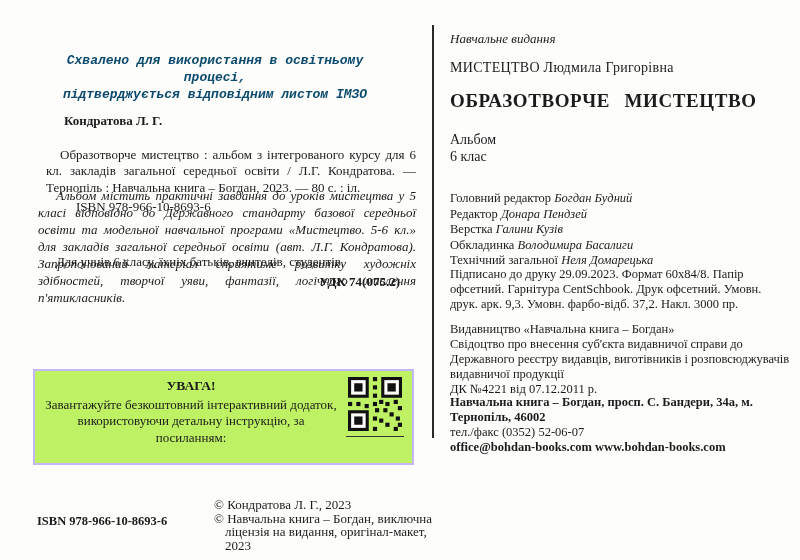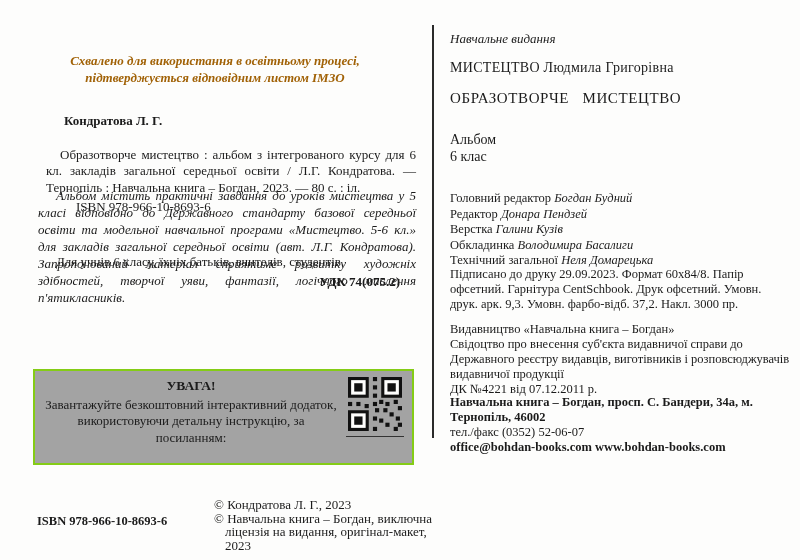--- a/index.html
+++ b/index.html
@@ -5,58 +5,58 @@
   html,body{margin:0;padding:0;background:#e8e8e8;}
   .page{
     position:relative;width:800px;height:560px;background:#fdfdfc;
     font-family:"Liberation Serif", serif;color:#1b1b1b;overflow:hidden;
     margin:0 auto;
   }
   
   .left-col{position:absolute;left:0;top:0;width:432px;height:560px;}
   .approval{
     position:absolute;top:52px;left:50px;width:330px;text-align:center;
-    font-family:Liberation Serif, serif;font-style:italic;font-weight:bold;
-    font-size:13px;line-height:17px;color:#a16207;
+    font-family:Liberation Mono, monospace;font-style:italic;font-weight:bold;
+    font-size:13px;line-height:17px;color:#0c4a6e;
   }
   .bib{position:absolute;top:113px;left:46px;width:370px;font-size:13px;line-height:16.5px;}
   .bib-author{font-weight:bold;margin-left:18px;}
   .bib-desc{margin:17px 0 0 0;text-indent:14px;text-align:justify;}
   .bib-isbn{margin-left:30px;margin-top:3px;}
   .annot{
     position:absolute;top:187px;left:38px;width:378px;margin:0;
     font-size:13px;line-height:17px;text-indent:18px;text-align:justify;font-style:italic;
   }
   .annot-aud{position:absolute;top:254px;left:38px;width:378px;margin:0;
     font-size:13px;text-indent:18px;}
   .udc{position:absolute;top:274px;right:32px;font-weight:bold;font-size:13px;padding-left:45px;}
   .copyright-note{
     position:absolute;top:307px;left:118px;width:300px;text-align:center;
     font-style:italic;font-size:12px;line-height:15.5px;color:#222;
   }
   .attention-box{
     position:absolute;top:369px;left:33px;width:377px;height:92px;
-    border:2px solid #84cc16;background:#a3a3a3;
+    border:2px solid #c4b5fd;background:#bef264;
   }
   .att-text{position:absolute;left:6px;top:7px;width:300px;text-align:center;
     font-size:13px;line-height:16.5px;}
   .att-title{font-weight:bold;font-size:13.5px;margin-bottom:2px;}
   .qr-wrap{position:absolute;right:8px;top:6px;width:58px;text-align:center;}
   .qr-wrap svg{display:block;margin:0 auto;}
   .qr-line{border-top:1.5px solid #333;margin-top:5px;width:58px;}
   .footer-isbn{position:absolute;top:514px;left:37px;font-weight:bold;font-size:12.5px;}
   .footer-copy{position:absolute;top:498px;left:214px;font-size:13px;line-height:13.5px;}
   .footer-copy .indent{margin-left:11px;}
   
   .divider{position:absolute;left:432px;top:25px;width:2px;height:413px;background:#2a2a2a;}
   
   .right-col{position:absolute;left:450px;top:0;width:345px;height:560px;font-size:12.5px;}
   .edition{position:absolute;top:31px;left:0;font-style:italic;font-size:13px;}
   .r-author{position:absolute;top:60px;left:0;font-size:14px;letter-spacing:0.3px;}
-  .r-title{position:absolute;top:90px;left:0;margin:0;font-size:15px;font-weight:normal;
+  .r-title{position:absolute;top:90px;left:0;margin:0;font-size:19px;font-weight:bold;
     letter-spacing:0.6px;word-spacing:9px;white-space:nowrap;}
   .r-sub1{position:absolute;top:132px;left:0;font-size:14px;}
   .r-sub2{position:absolute;top:149px;left:0;font-size:14px;}
   .staff{position:absolute;top:191px;left:0;line-height:15.5px;}
   .staff .it{font-style:italic;}
   .print-info{position:absolute;top:267px;left:0;width:338px;margin:0;line-height:15px;}
   .publisher{position:absolute;top:322px;left:0;width:345px;line-height:15px;}
   .contacts{position:absolute;top:395px;left:0;width:345px;line-height:15px;}
   .bold{font-weight:bold;}
 </style>

